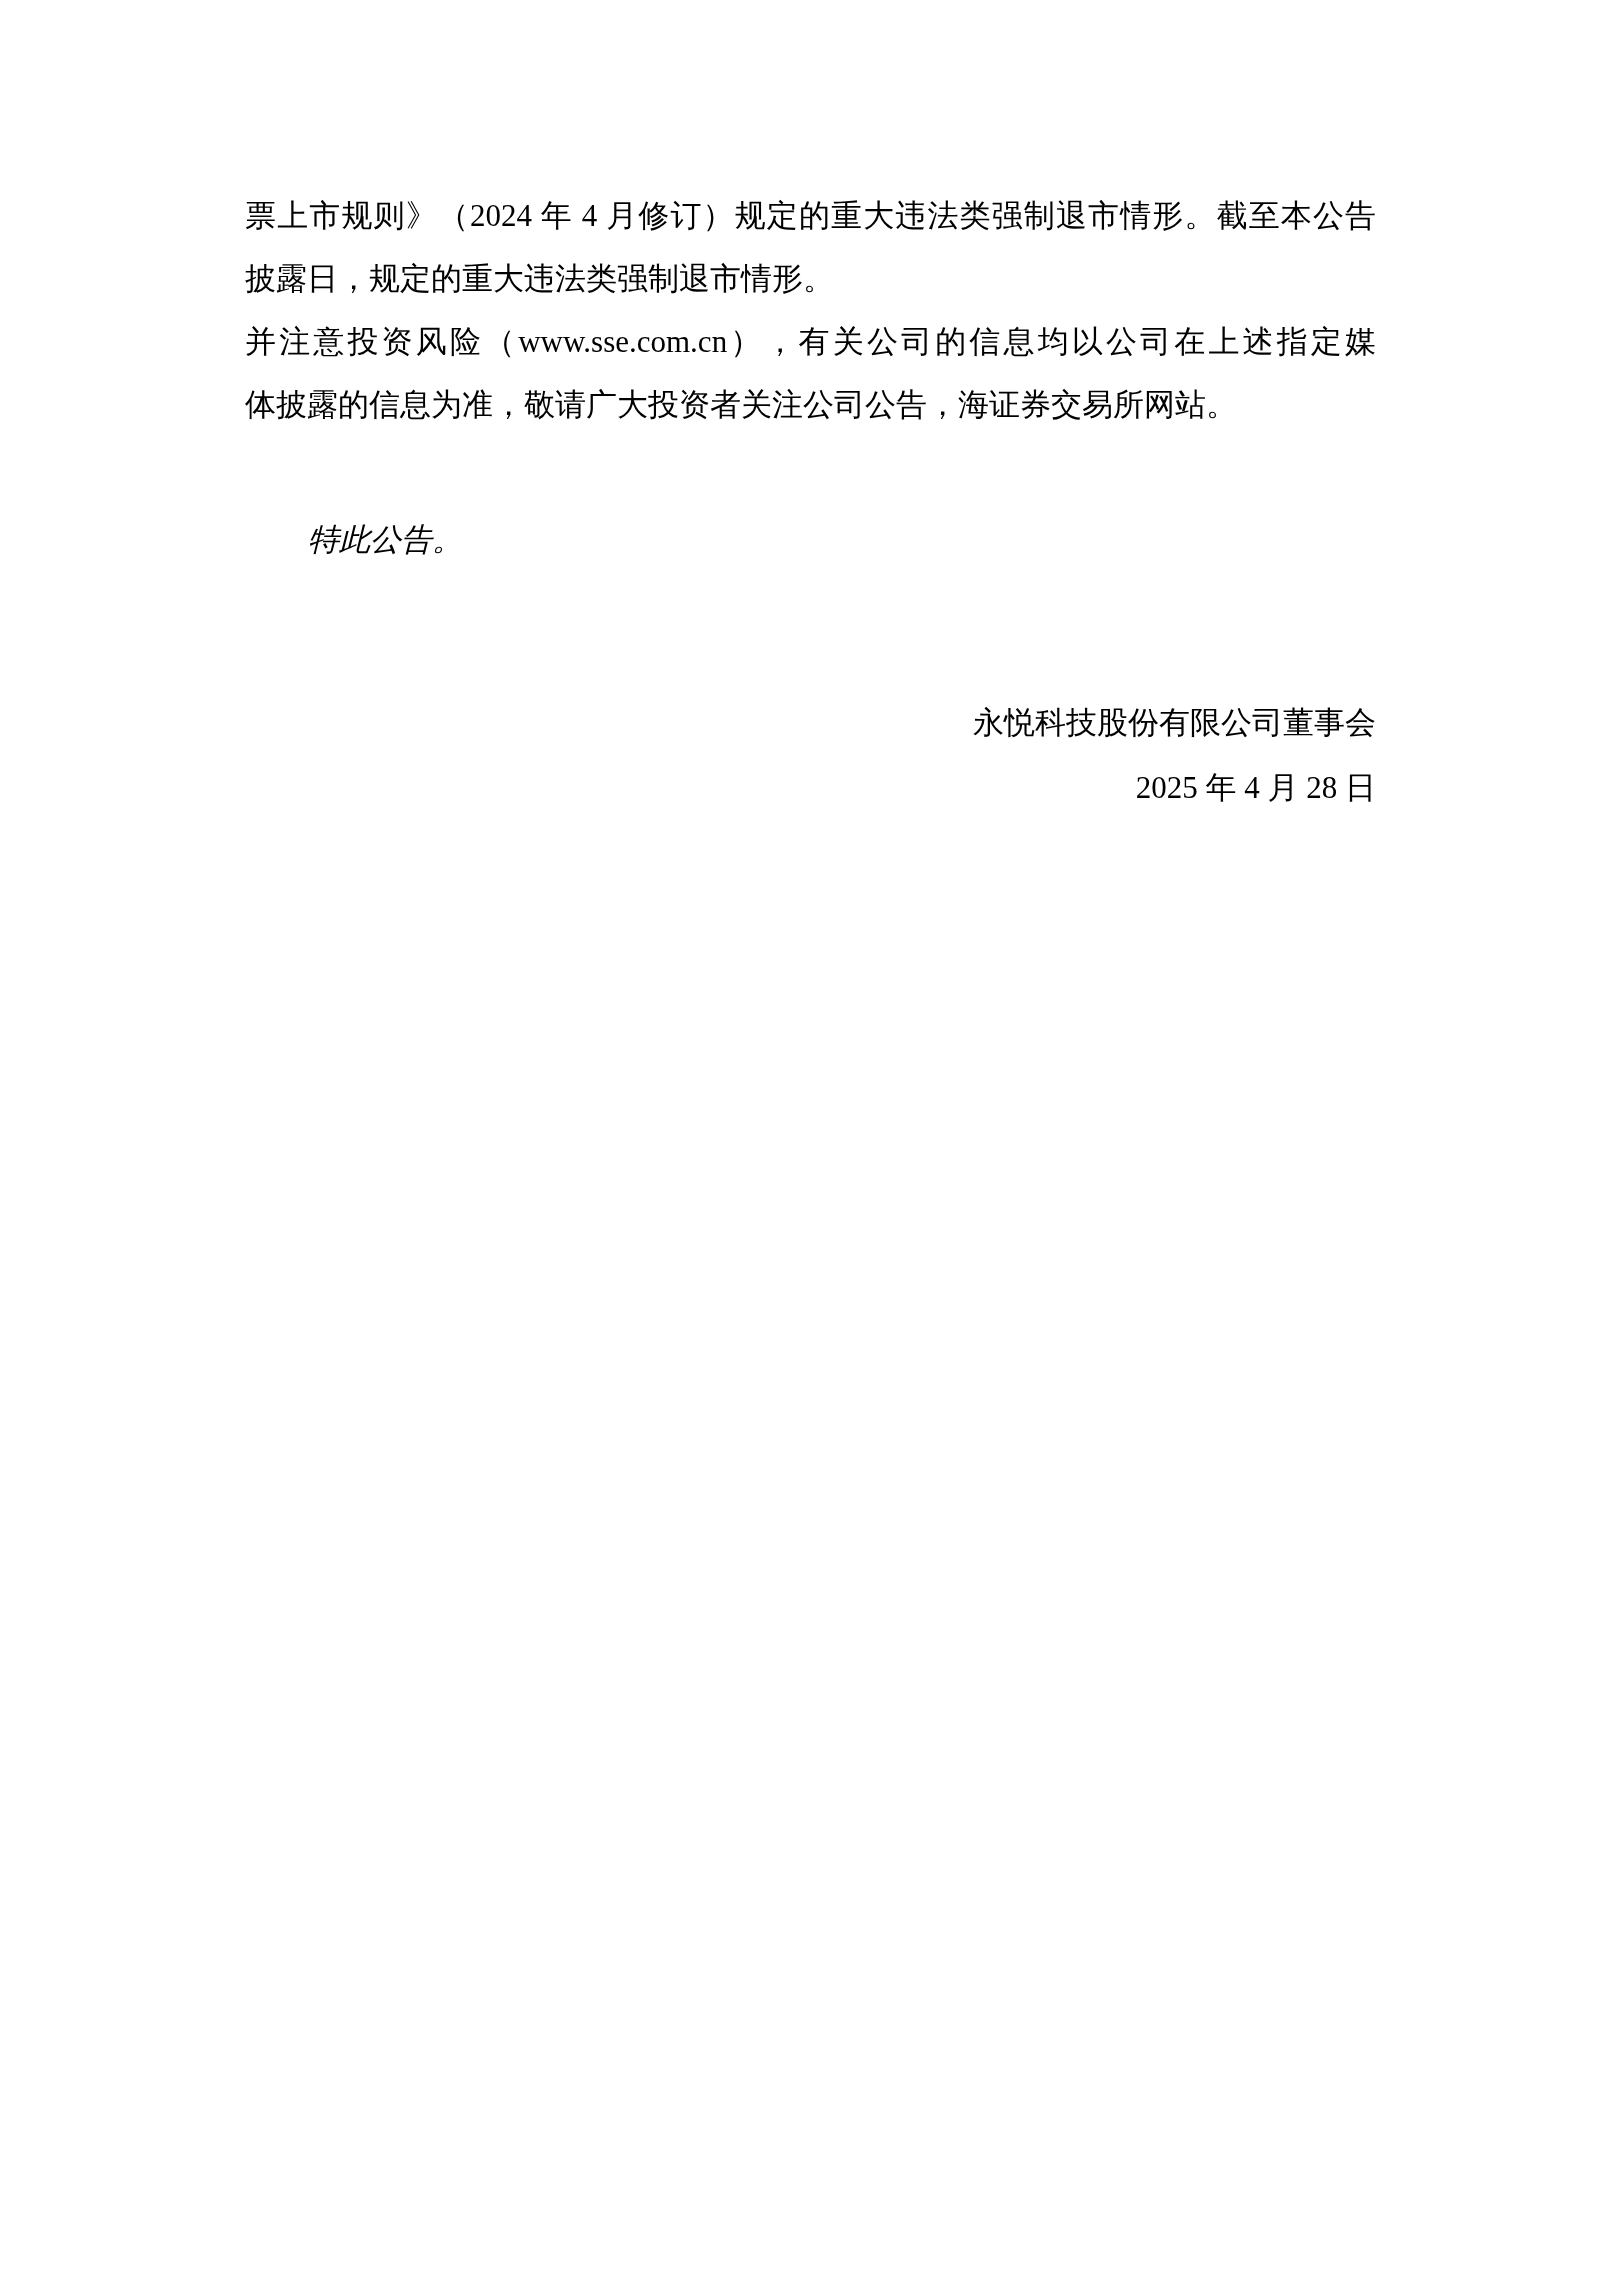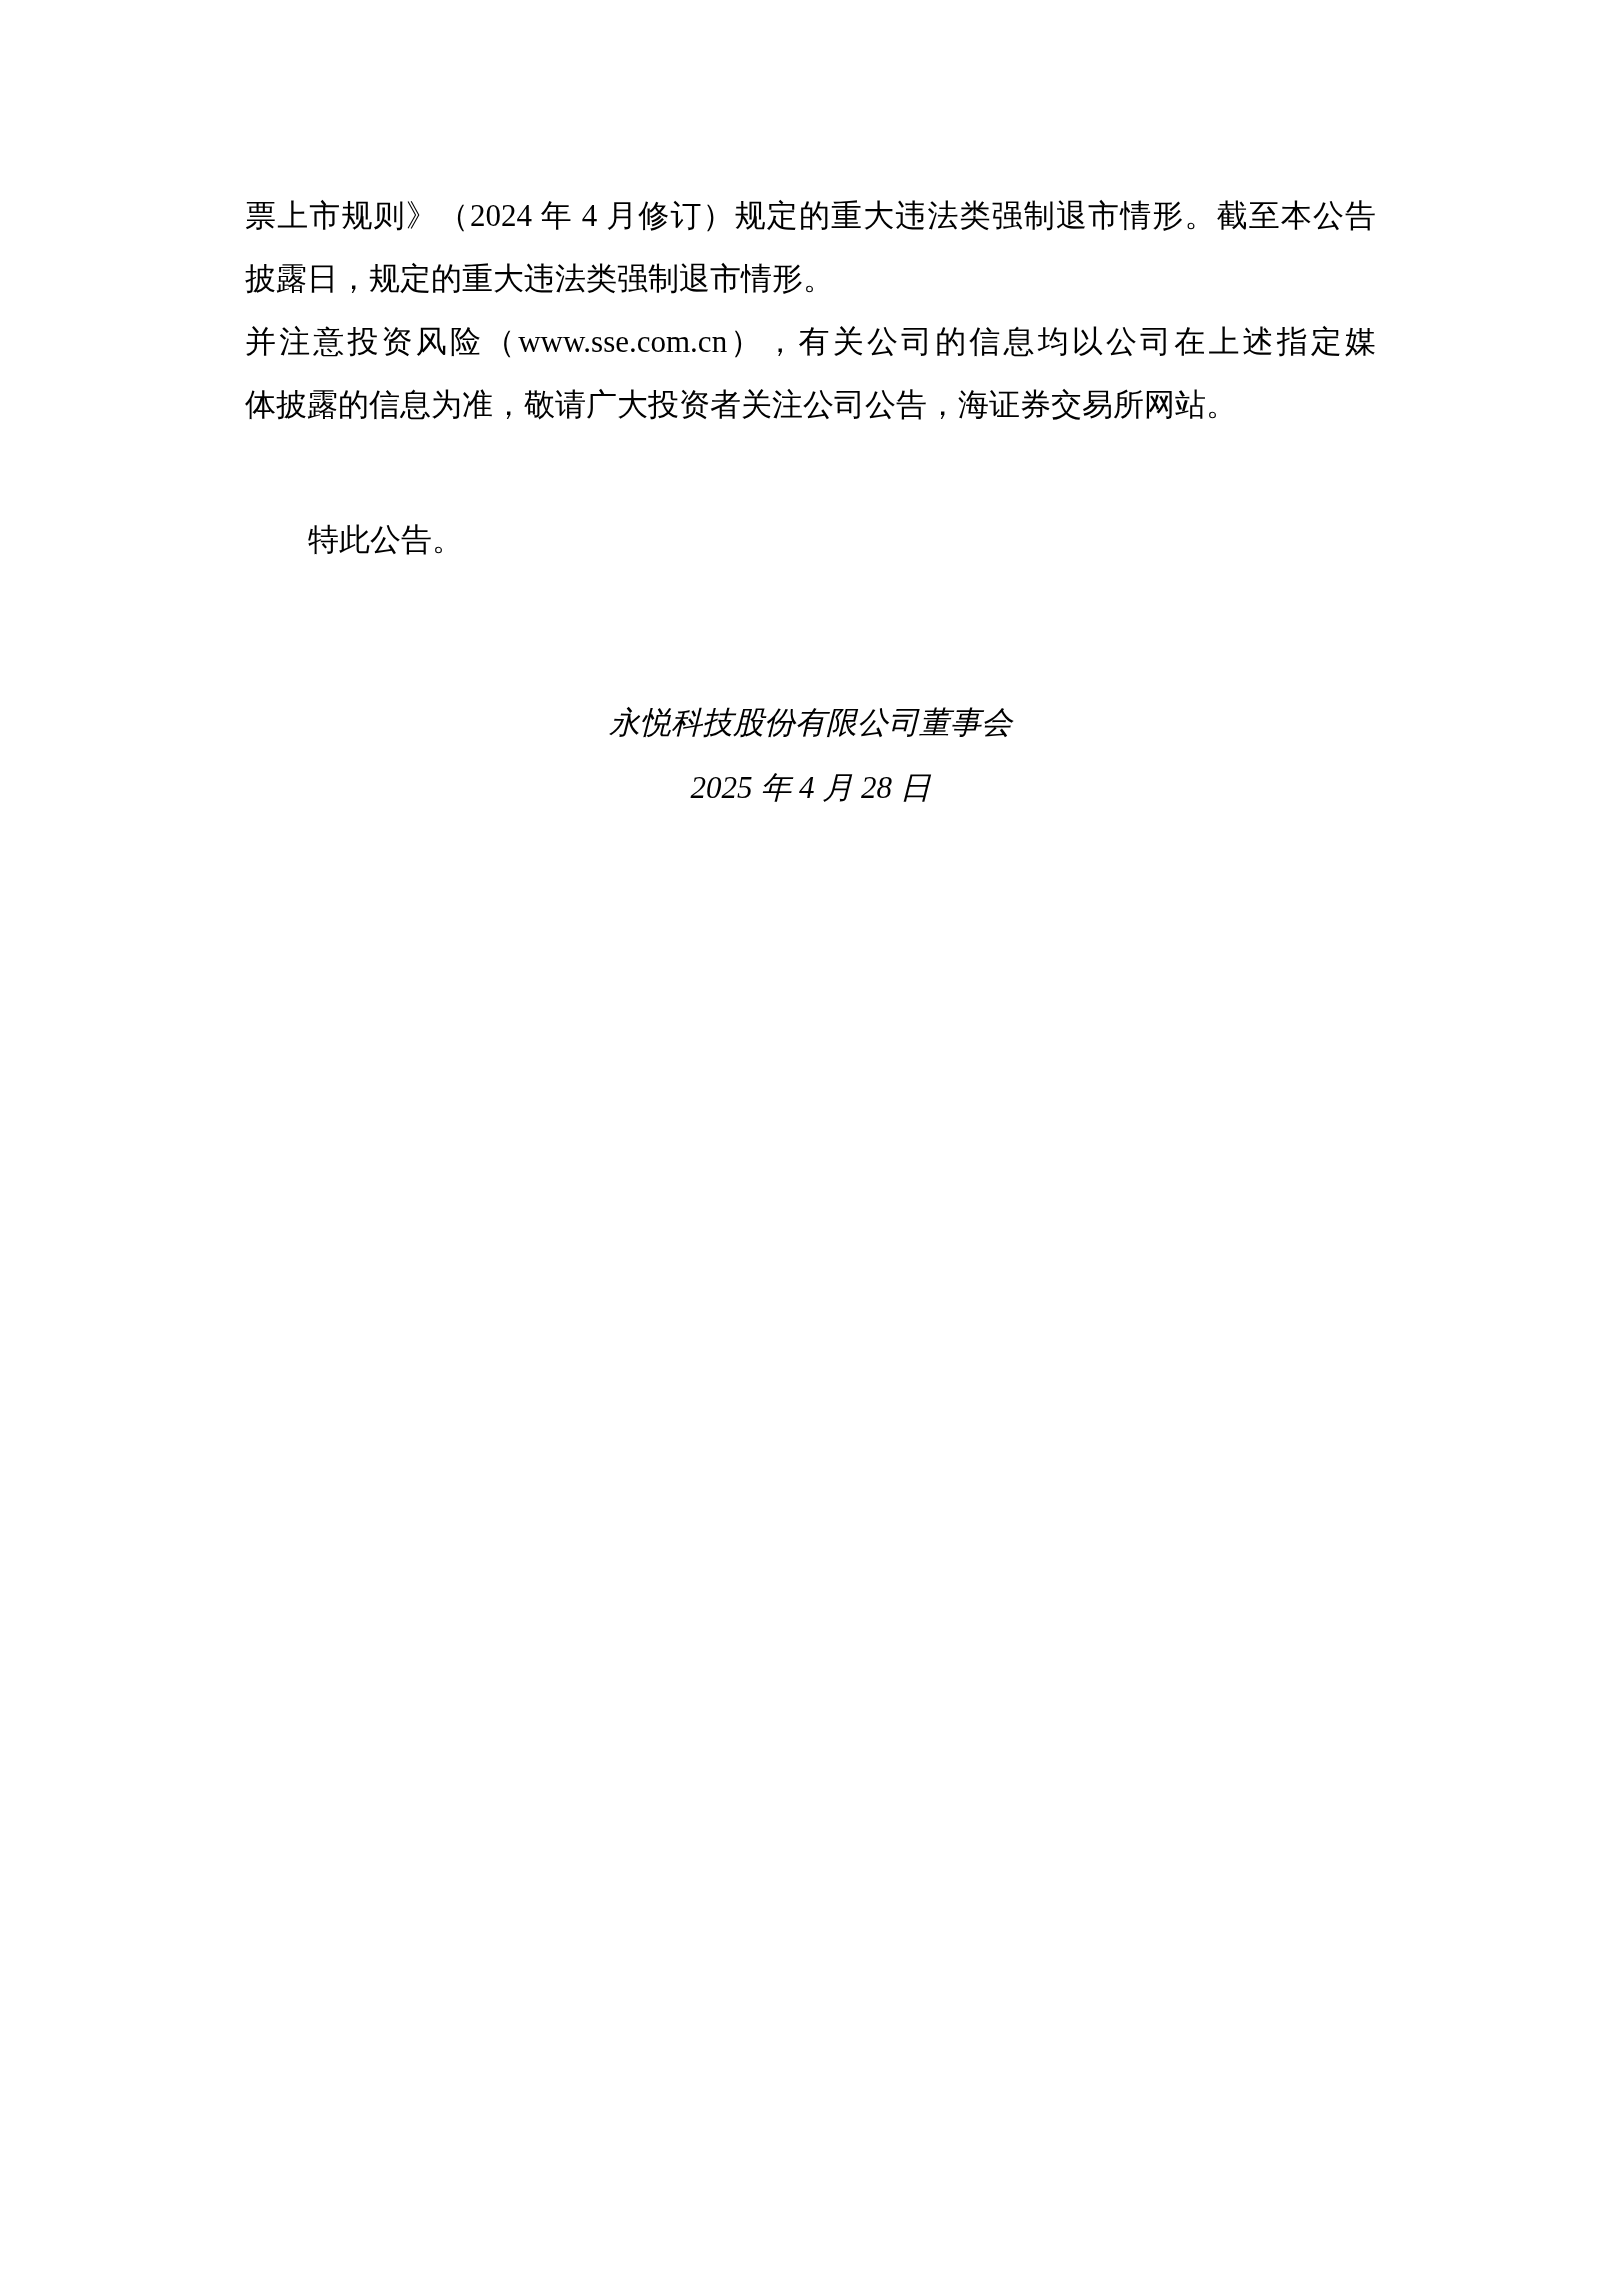--- a/index.html
+++ b/index.html
@@ -32,28 +32,28 @@
   
   .just {
     white-space: normal;
     text-align: justify;
     text-align-last: justify;
   }
   .indent {
     text-indent: 63px; 
   }
   .right {
-    text-align: center;
-    font-style: italic;
+    text-align: right;
   }
   .spacer {
     height: 63px;
   }
   .closing {
     margin-top: 8.5px;
+    font-style: italic;
   }
   .sig {
     margin-top: 120px;
   }
   .date {
     margin-top: 2.5px;
   }
 </style>
 </head>
 <body>

